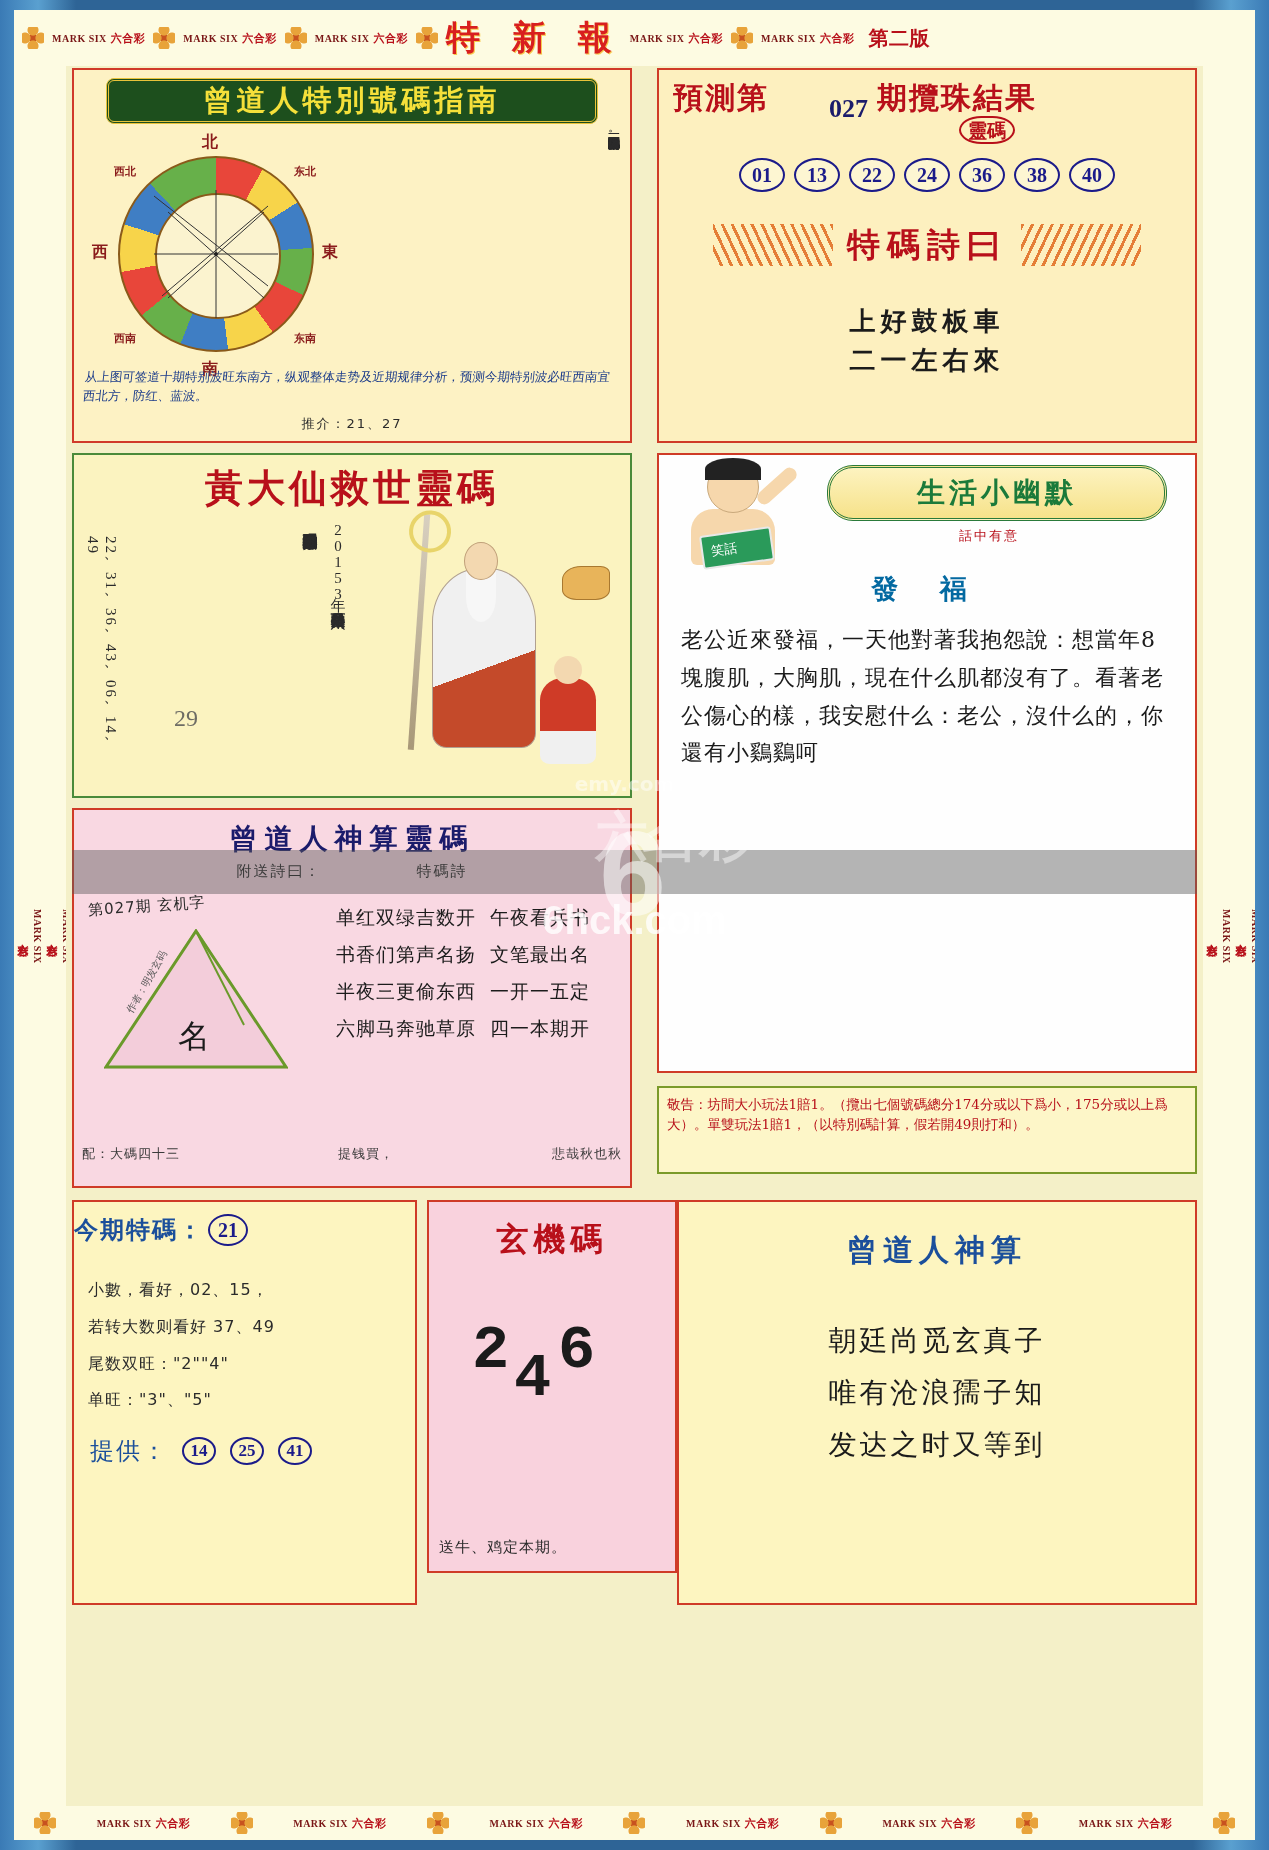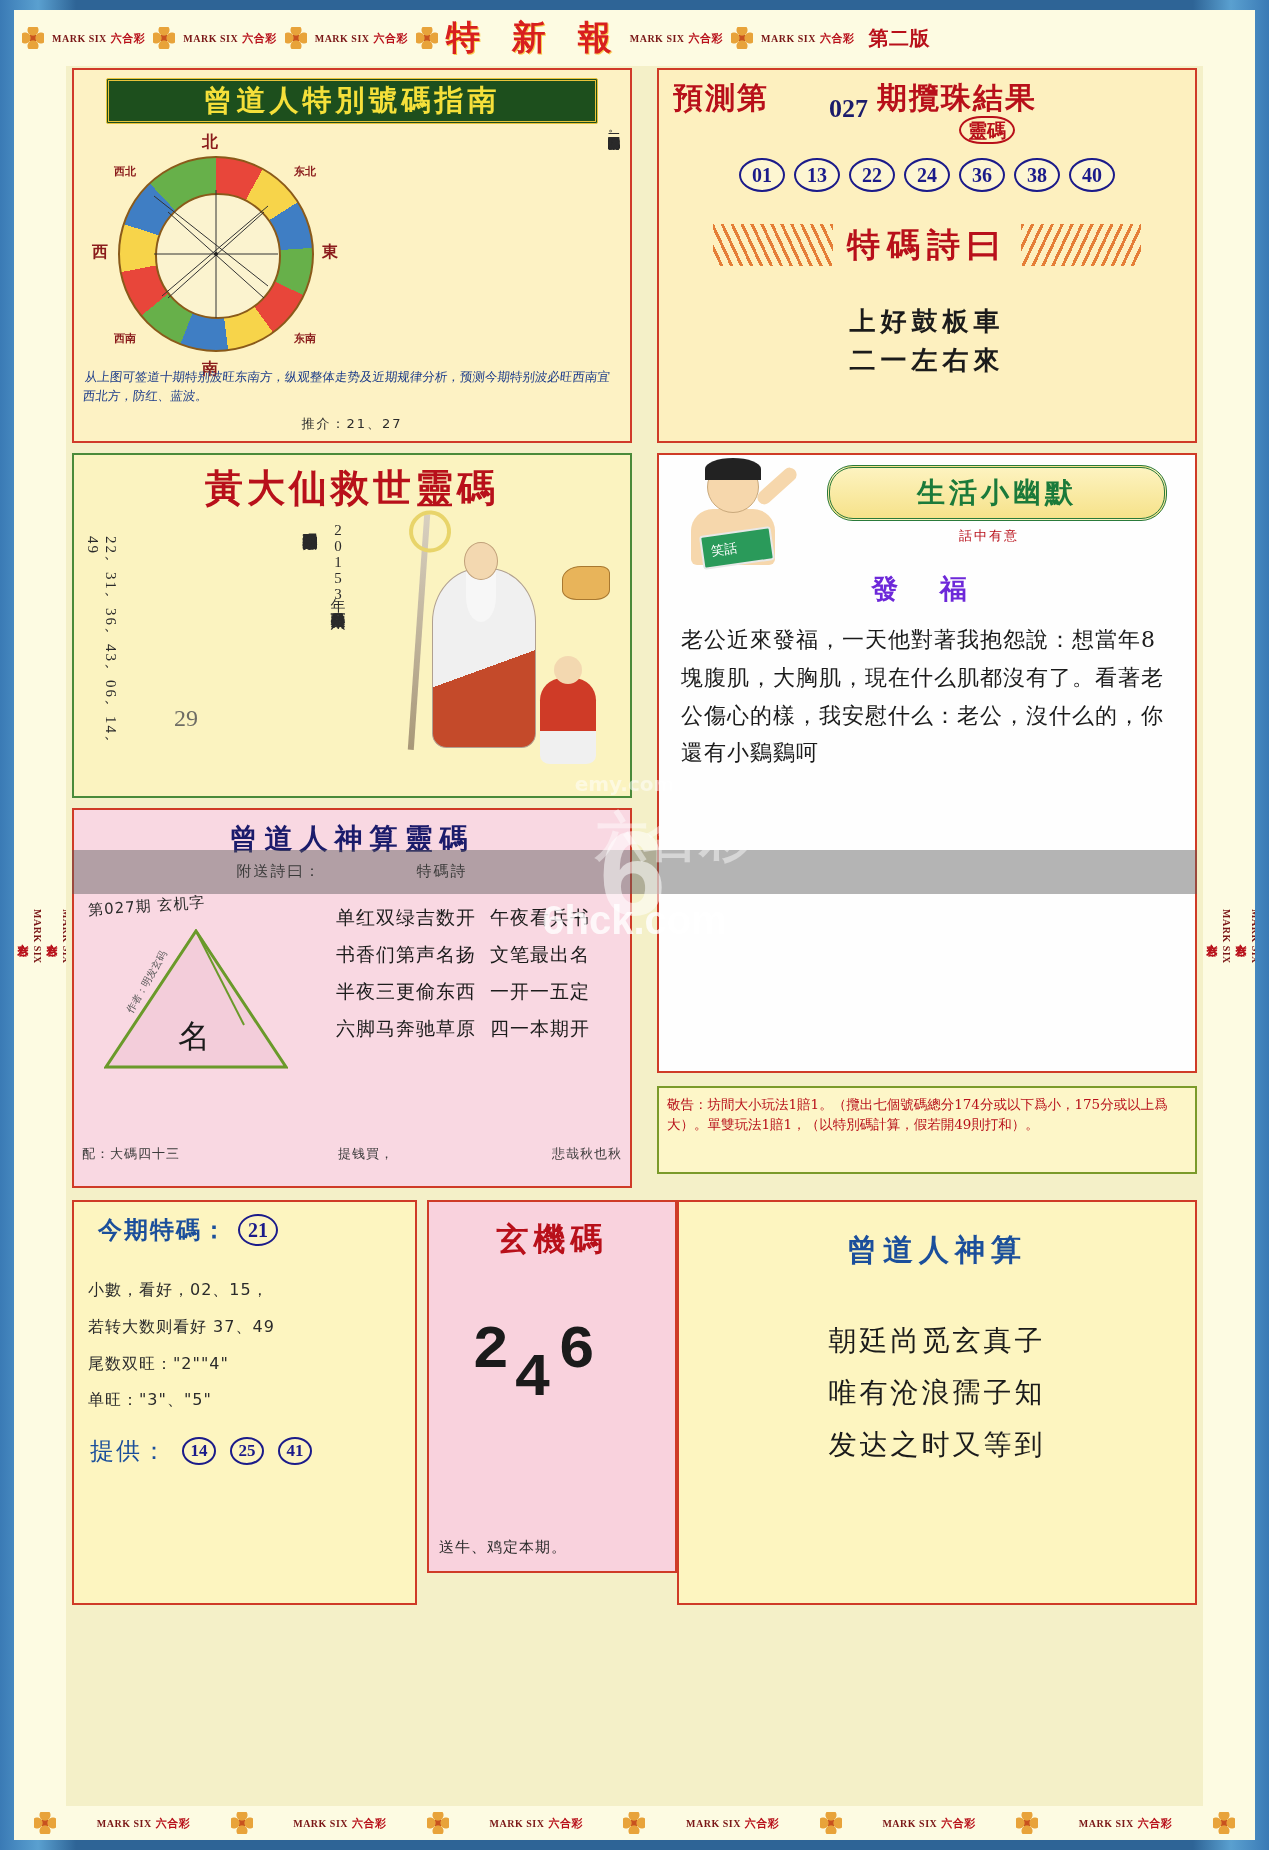--- a/index.html
+++ b/index.html
@@ -79,21 +79,21 @@
 
   .card { position:absolute; background:#fbf6d0; border:2px solid #c94c2a; }
 
   
   #card-guide { left:0; top:0; width:560px; height:375px; background:#fdf2c4; border-color:#d03a2a; }
   .guide-title {
     margin:8px auto 0; width:492px; height:46px;
     background:#1d4f1d;
     border:3px double #e8c33a;
     display:flex; align-items:center; justify-content:center;
-    border-radius:2px;
+    border-radius:8px;
   }
   .guide-title span {
     font-family:"DejaVu Serif", serif; font-size:29px; font-weight:bold;
     color:#f5e03a; letter-spacing:4px;
   }
   .guide-body { position:relative; height:278px; }
   .compass-wrap { position:absolute; left:16px; top:6px; width:250px; height:250px; }
   .compass {
     position:absolute; left:28px; top:26px; width:196px; height:196px; border-radius:50%;
     background:
@@ -295,21 +295,21 @@
   .hm-banner span {
     font-family:"DejaVu Serif", serif; font-size:28px; font-weight:bold;
     color:#1b7a3a; letter-spacing:4px;
   }
   .hm-sub {
     position:absolute; left:300px; top:72px;
     font-size:13px; color:#b8101a; letter-spacing:2px;
   }
   .hm-title {
     text-align:center;
-    font-family:"DejaVu Serif", serif; font-size:27px; font-weight:bold; color:#6d28d9;
+    font-family:"DejaVu Serif", serif; font-size:27px; font-weight:bold; color:#0369a1;
     letter-spacing:16px; margin-top:4px;
   }
   .hm-text {
     margin:14px 22px 0 22px;
     font-family:"DejaVu Serif", serif; font-size:22px; line-height:1.72; color:#1b1b1b;
     letter-spacing:1px;
   }
 
   
   #card-shensuan { left:0; top:740px; width:560px; height:380px; background:#f9d8e2; border-color:#cf3b27; }
@@ -361,21 +361,21 @@
 
   
   #card-notice { right:0; top:1018px; width:540px; height:88px; background:#fdf6c8; border-color:#7a9a2a; }
   .notice {
     padding:6px 8px; font-size:13.5px; line-height:1.5; color:#b8101a;
     font-family:"DejaVu Serif", serif;
   }
 
   
   #card-today { left:0; top:1132px; width:345px; height:405px; background:#fdf5c0; border-color:#cf3b27; }
-  .td-head { display:flex; align-items:center; gap:10px; padding:12px 12px 0 24px;}
+  .td-head { display:flex; align-items:center; gap:4px; padding:12px 12px 0 0;}
   .td-head .lbl { font-family:"DejaVu Serif", serif; font-size:24px; font-weight:bold; color:#1b4f9b; letter-spacing:2px;}
   .td-head .num {
     width:40px; height:32px; border:2px solid #1b1b8a; border-radius:50%;
     display:flex; align-items:center; justify-content:center;
     font-family:"Liberation Serif", serif; font-size:20px; font-weight:bold; color:#1b1b8a;
   }
   .td-lines { margin:26px 14px 0 14px; font-size:16px; color:#2b2b2b; line-height:2.3; letter-spacing:1px;}
   .td-foot { display:flex; align-items:center; gap:14px; padding:16px 0 0 16px;}
   .td-foot .lbl { font-family:"DejaVu Serif", serif; font-size:24px; color:#1b4f9b; letter-spacing:2px;}
   .td-foot .num {

